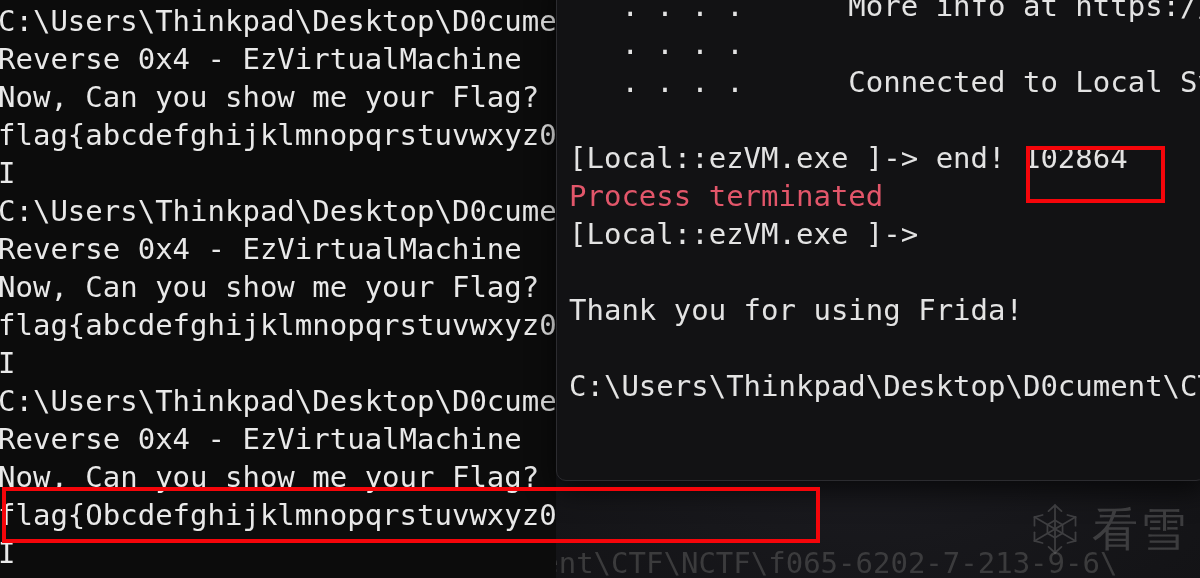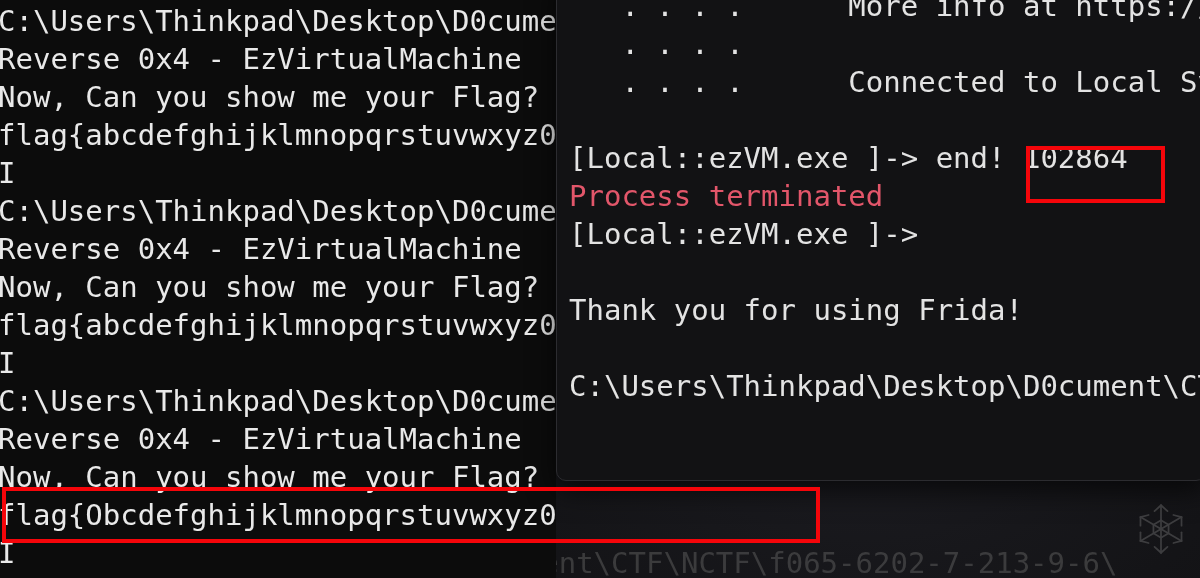--- a/index.html
+++ b/index.html
@@ -170,15 +170,16 @@
         <line x1="12" y1="28" x2="12" y2="44"></line>
         <line x1="12" y1="28" x2="27" y2="24"></line>
         <line x1="88" y1="72" x2="88" y2="56"></line>
         <line x1="88" y1="72" x2="73" y2="76"></line>
         <line x1="12" y1="72" x2="12" y2="56"></line>
         <line x1="12" y1="72" x2="27" y2="76"></line>
         <line x1="88" y1="28" x2="88" y2="44"></line>
         <line x1="88" y1="28" x2="73" y2="24"></line>
       </svg>
     </span>
+    <span class="wm-text">看雪</span>
   </div>
 
 </div>
 
 </body></html>

